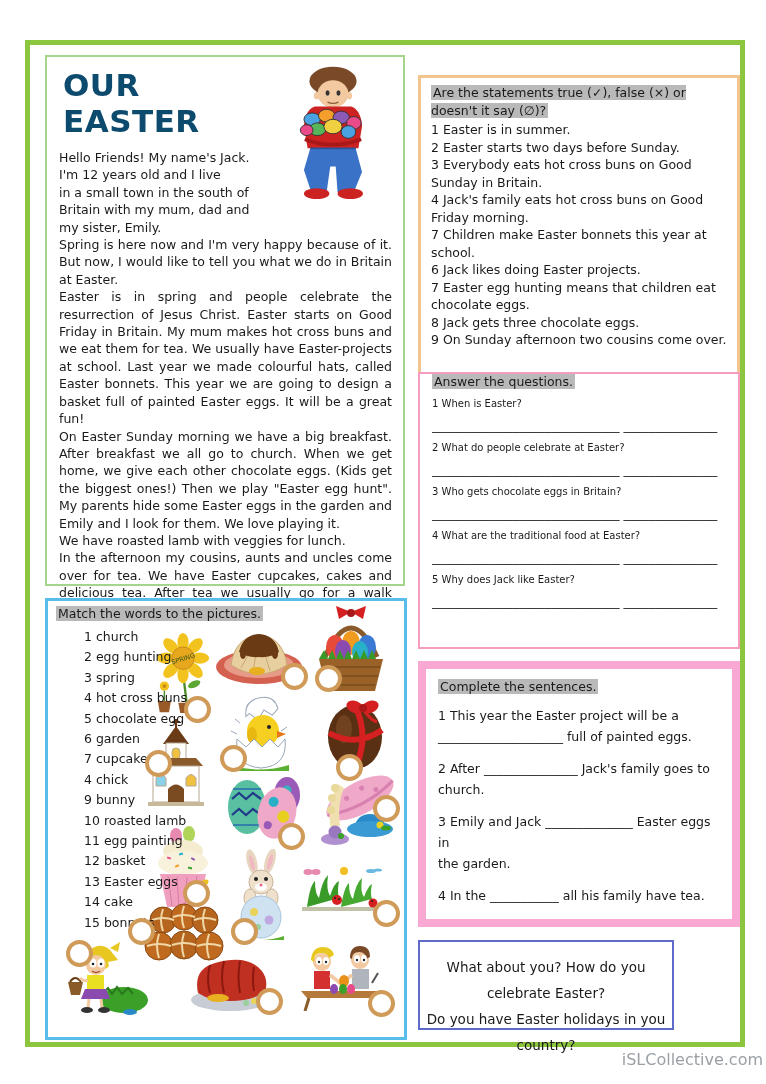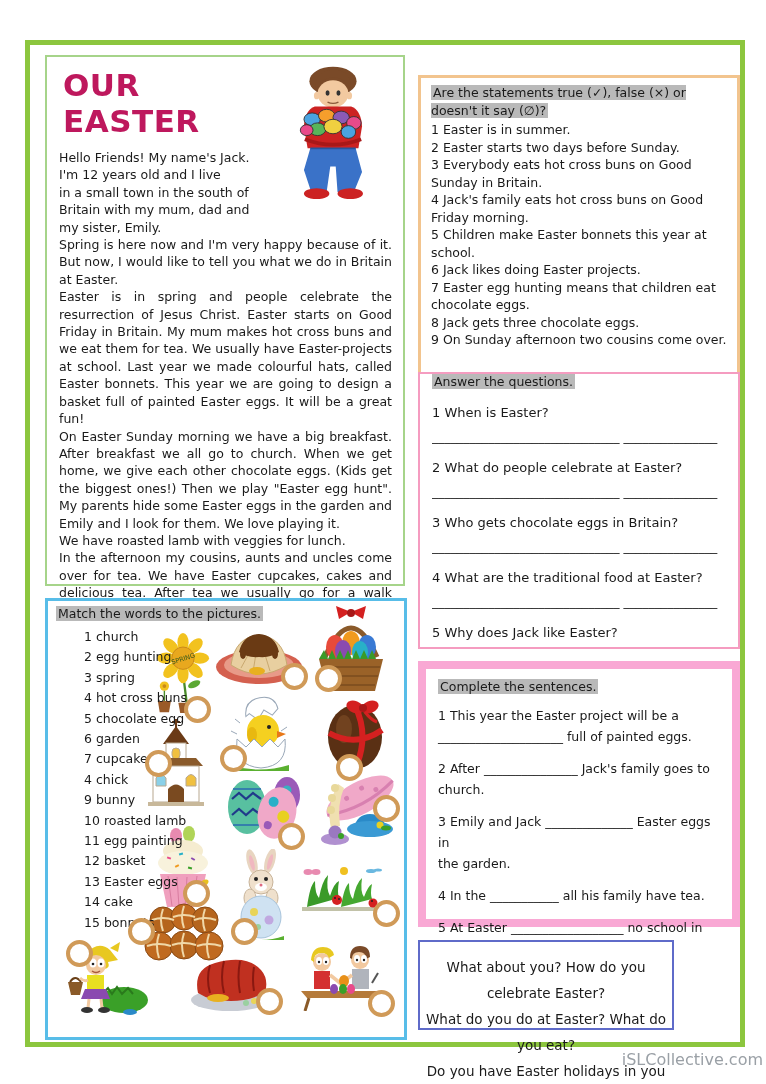--- a/index.html
+++ b/index.html
@@ -7,27 +7,27 @@
   .sheet{position:relative;width:766px;height:1084px;background:#fff;overflow:hidden;}
   .frame{position:absolute;left:25px;top:40px;width:720px;height:1007px;border:5px solid #8cc63e;box-sizing:border-box;}
   .box{position:absolute;background:#fff;box-sizing:border-box;}
   #reading{left:45px;top:55px;width:360px;height:531px;border:2px solid #a6d48a;padding:6px 11px 0 12px;}
   #match{left:45px;top:598px;width:362px;height:442px;border:3px solid #58bde8;}
   #statements{left:418px;top:57px;width:322px;height:300px;border:3px solid #f2c48e;padding:6px 10px;margin-top:18px;}
   #questions{left:418px;top:372px;width:322px;height:277px;border:2px solid #f59cc0;padding:0 12px;}
   #complete{left:418px;top:661px;width:322px;height:266px;border:8px solid #f9a8d4;padding:10px 12px;}
   #about{left:418px;top:940px;width:256px;height:90px;border:2px solid #5f6bc9;padding:12px 6px;}
   .hl{background:#b9b9b9;padding:0 2px;}
-  h1.title{color:#be185d;font-size:31px;letter-spacing:.5px;font-weight:bold;margin:4px 0 10px 4px;}
+  h1.title{color:#0c4a6e;font-size:31px;letter-spacing:.5px;font-weight:bold;margin:4px 0 10px 4px;}
   .boy{float:right;width:118px;height:132px;margin:0 0 4px 6px;}
   .intro div{font-size:12.5px;line-height:17.4px;}
   .rp{font-size:12.5px;line-height:17.4px;text-align:justify;margin:0;}
   .shdr{font-size:12.5px;line-height:17.5px;margin-bottom:2px;}
   .st{font-size:12.5px;line-height:17.5px;}
-  .q{font-size:13px;margin-top:16px;}
+  .q{font-size:10px;margin-top:9px;}
   .bl{font-size:12.5px;margin-top:9px;white-space:nowrap;overflow:hidden;}
   .qhdr,.chdr,.mhdr{font-size:12.5px;}
   .c-item{margin-top:11px;}
   .cl{font-size:12.5px;line-height:21px;}
   .al{font-size:13.5px;line-height:26px;text-align:center;}
   .mhdr{position:absolute;left:8px;top:5px;}
   .words{position:absolute;left:8px;top:26px;width:130px;z-index:5;}
   .words div{font-size:12.5px;line-height:20.4px;white-space:nowrap;margin-left:28px;}
   .pic{position:absolute;}
   .pic svg{display:block;width:100%;height:100%;}
@@ -84,21 +84,21 @@
     <p class="rp">In the afternoon my cousins, aunts and uncles come over for tea. We have Easter cupcakes, cakes and delicious tea. After tea we usually go for a walk together.</p>
     <p class="rp">I like Easter because it is a great family festival and there is no school for two weeks!:)</p>
   </div>
 
   <div class="box" id="statements">
     <div class="shdr"><span class="hl">Are the statements true (✓), false (×) or doesn't it say (∅)?</span></div>
     <div class="st">1 Easter is in summer.</div>
     <div class="st">2 Easter starts two days before Sunday.</div>
     <div class="st">3 Everybody eats hot cross buns on Good Sunday in Britain.</div>
     <div class="st">4 Jack's family eats hot cross buns on Good Friday morning.</div>
-    <div class="st">5 Children make Easter bonnets this year at school.</div>
+    <div class="st">7 Children make Easter bonnets this year at school.</div>
     <div class="st">6 Jack likes doing Easter projects.</div>
     <div class="st">7 Easter egg hunting means that children eat chocolate eggs.</div>
     <div class="st">8 Jack gets three chocolate eggs.</div>
     <div class="st">9 On Sunday afternoon two cousins come over.</div>
   </div>
 
   <div class="box" id="questions">
     <div class="qhdr"><span class="hl">Answer the questions.</span></div>
     <div class="q">1 When is Easter?</div>
     <div class="bl">______________________________ _______________</div>
@@ -122,29 +122,24 @@
       <div class="cl">2 After  _______________ Jack's family goes to</div>
       <div class="cl">church.</div>
     </div>
     <div class="c-item">
       <div class="cl">3 Emily and Jack ______________ Easter eggs in</div>
       <div class="cl">the garden.</div>
     </div>
     <div class="c-item">
       <div class="cl">4 In the  ___________ all his family have tea.</div>
     </div>
-    <div class="c-item">
-      <div class="cl">5 At Easter __________________ no school in</div>
-      <div class="cl">Britain.</div>
-    </div>
   </div>
 
   <div class="box" id="about">
     <div class="al">What about you? How do you celebrate Easter?</div>
-    <div class="al">What do you do at Easter? What do you eat?</div>
     <div class="al">Do you have Easter holidays in you country?</div>
   </div>
 
   <div class="box" id="match">
     <div class="mhdr"><span class="hl">Match the words to the pictures.</span></div>
 
     <div class="pic" style="left:108px;top:30px;width:54px;height:86px;">
       <svg viewBox="0 0 58 86">
         <line x1="29" y1="42" x2="33" y2="74" stroke="#4a8a2a" stroke-width="2.5"></line>
         <ellipse cx="41" cy="54" rx="7" ry="3.5" fill="#5aa832" transform="rotate(-25 41 54)"></ellipse>

